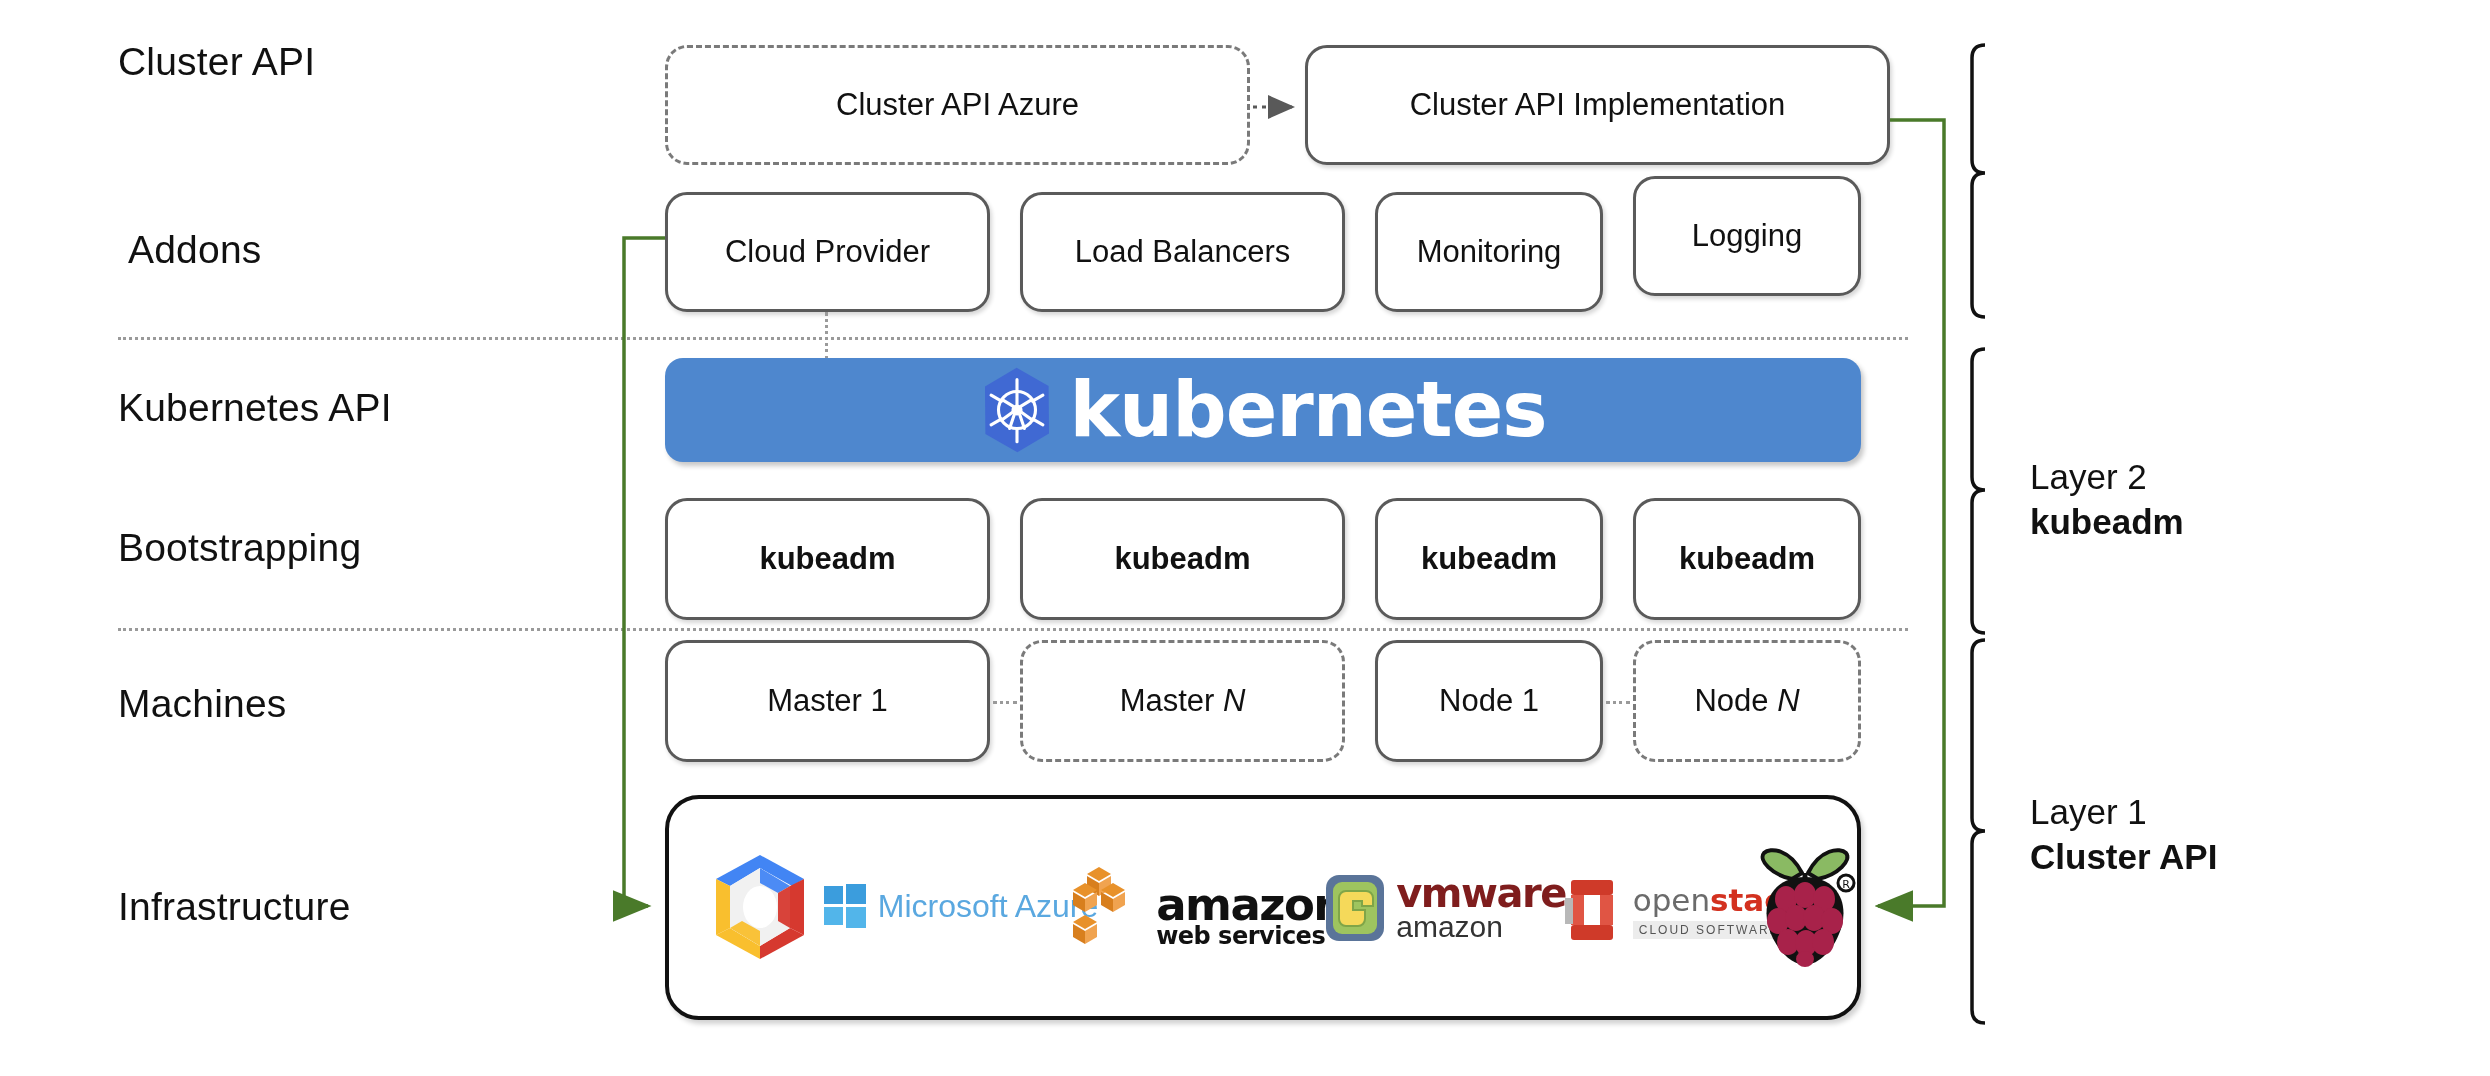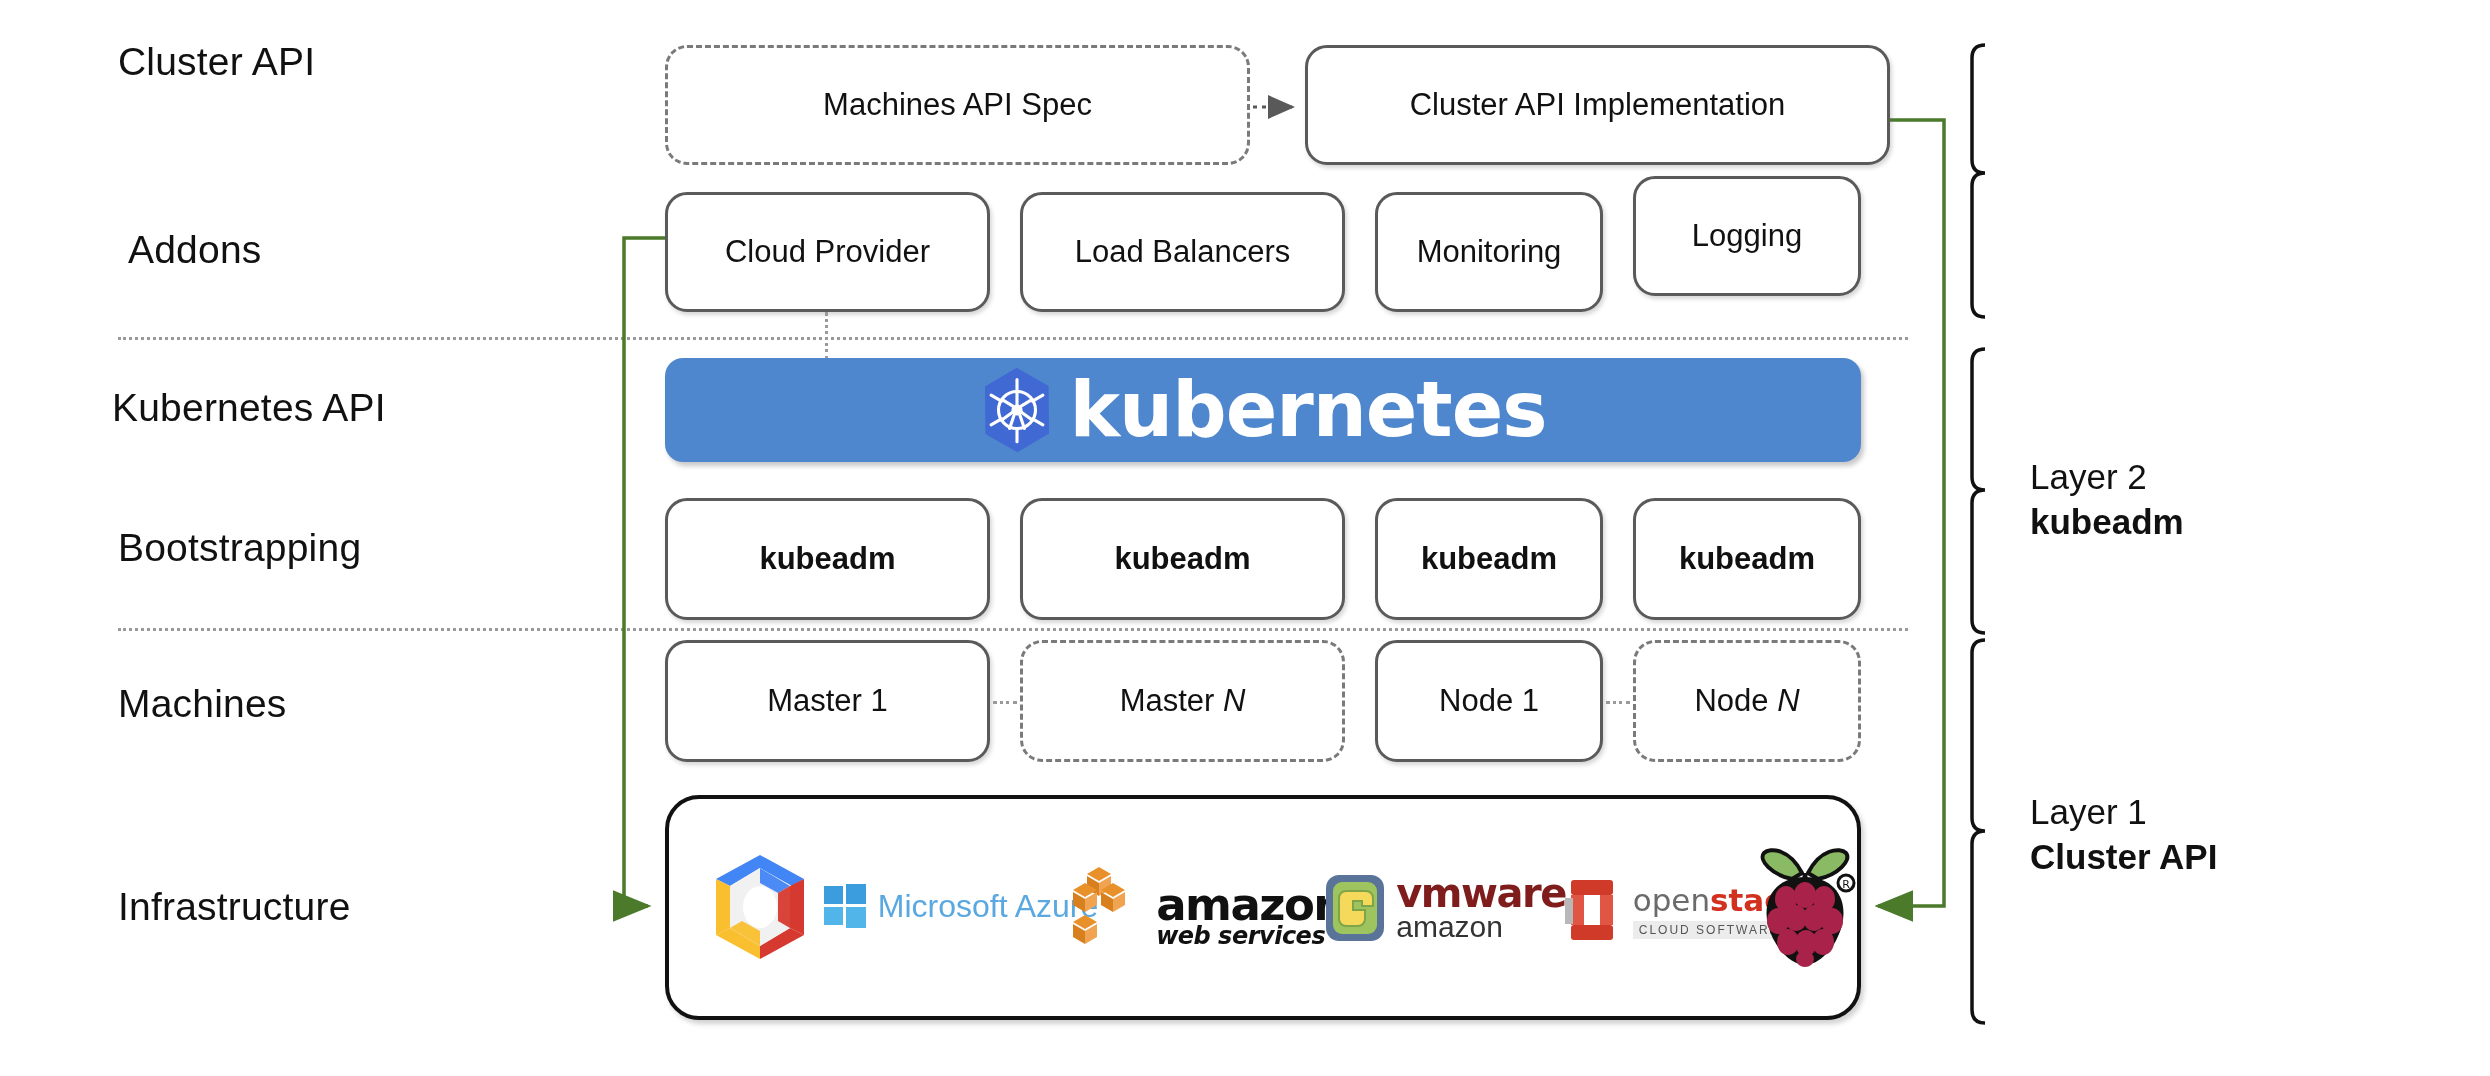--- a/index.html
+++ b/index.html
@@ -23,43 +23,43 @@
   .sep{position:absolute;height:0;border-top:3px dotted #9a9a9a;}
   .vdot{position:absolute;width:0;border-left:3px dotted #9a9a9a;}
   .hdots{position:absolute;height:0;border-top:3px dotted #9a9a9a;}
   .layer-label{position:absolute;font-size:35px;line-height:1.28;color:#111;white-space:nowrap;}
   .layer-label b{font-weight:bold;}
   svg.ov{position:absolute;left:0;top:0;width:2490px;height:1076px;pointer-events:none;}
   .logo{position:absolute;display:flex;align-items:center;justify-content:center;}
   .az-txt{font-size:32px;color:#5aa8e0;font-family:"Liberation Sans",sans-serif;white-space:nowrap;}
   .aws-w{font-family:"DejaVu Sans",sans-serif;font-weight:bold;color:#111;line-height:.92;}
   .aws-a{font-size:45px;letter-spacing:-1.5px;}
-  .aws-s{font-size:24px;letter-spacing:-.5px;font-style:italic;}
+  .aws-s{font-size:24px;letter-spacing:-.5px;}
   .vm-w{font-family:"DejaVu Sans",sans-serif;font-weight:bold;font-size:40px;color:#7f1d1d;line-height:.95;letter-spacing:-1.5px;}
   .vm-s{font-family:"Liberation Sans",sans-serif;font-size:30px;color:#333;line-height:1;}
   .os-open{font-size:31px;color:#6b6b6b;font-family:"DejaVu Sans",sans-serif;}
   .os-stack{font-size:31px;color:#d3311f;font-weight:bold;font-family:"DejaVu Sans",sans-serif;}
   .os-sub{font-size:12px;color:#555;letter-spacing:2px;background:#ececec;padding:2px 6px;text-align:center;}
 </style>
 </head>
 <body>
 
 <div class="stage">
 
   <div class="row-label" style="left:118px;top:40px;">Cluster API</div>
   <div class="row-label" style="left:128px;top:228px;">Addons</div>
-  <div class="row-label" style="left:112px;top:386px;">Kubernetes API</div>
+  <div class="row-label" style="left:118px;top:386px;">Kubernetes API</div>
   <div class="row-label" style="left:118px;top:526px;">Bootstrapping</div>
   <div class="row-label" style="left:118px;top:682px;">Machines</div>
   <div class="row-label" style="left:118px;top:885px;">Infrastructure</div>
 
   <div class="sep" style="left:118px;top:337px;width:1790px;"></div>
   <div class="sep" style="left:118px;top:628px;width:1790px;"></div>
 
-  <div class="box dashed" style="left:665px;top:45px;width:585px;height:120px;">Machines API Spec</div>
+  <div class="box dashed" style="left:665px;top:45px;width:585px;height:120px;">Cluster API Azure</div>
   <div class="box" style="left:1305px;top:45px;width:585px;height:120px;">Cluster API Implementation</div>
 
   <div class="box" style="left:665px;top:192px;width:325px;height:120px;">Cloud Provider</div>
   <div class="box" style="left:1020px;top:192px;width:325px;height:120px;">Load Balancers</div>
   <div class="box" style="left:1375px;top:192px;width:228px;height:120px;">Monitoring</div>
   <div class="box" style="left:1633px;top:176px;width:228px;height:120px;">Logging</div>
 
   <div class="vdot" style="left:825px;top:312px;height:48px;"></div>
 
   <div class="k8s" id="k8sBanner" style="left: 665px; top: 358px; width: 1196px; height: 104px; background: rgb(78, 135, 206);">

